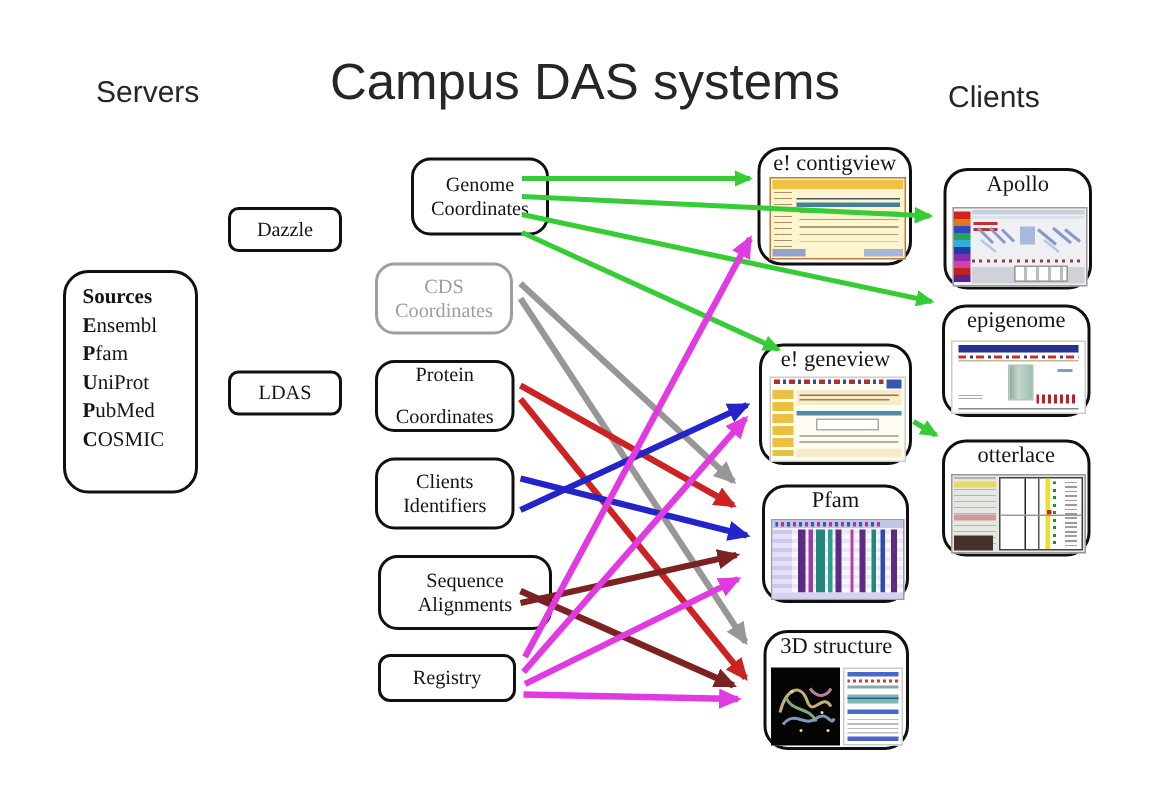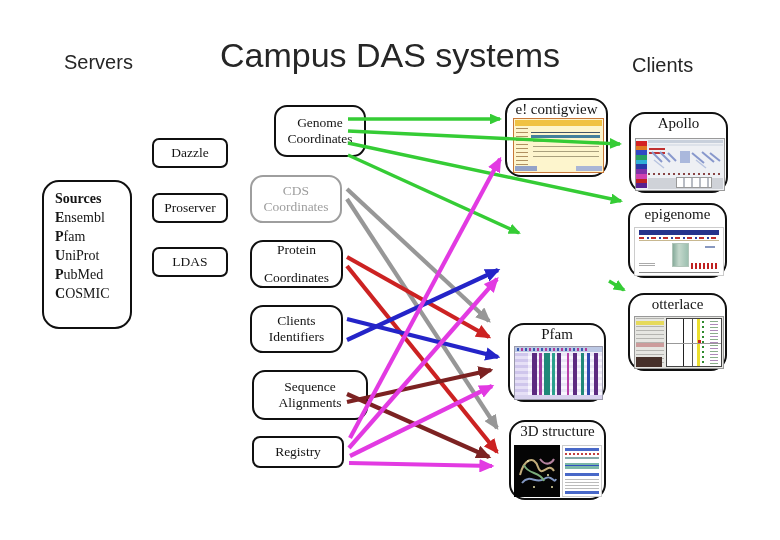--- a/index.html
+++ b/index.html
@@ -59,23 +59,20 @@
     <div class="src-head">Sources</div>
     <div class="src-item">Ensembl</div>
     <div class="src-item">Pfam</div>
     <div class="src-item">UniProt</div>
     <div class="src-item">PubMed</div>
     <div class="src-item">COSMIC</div>
   </div>
 
   <div class="box" id="box-dazzle">
     <span>Dazzle</span>
-  </div>
-  <div class="box" id="box-proserver">
-    <span>Proserver</span>
   </div>
   <div class="box" id="box-ldas">
     <span>LDAS</span>
   </div>
 
   <div class="box" id="box-genome">
     <span>Genome</span>
     <span>Coordinates</span>
   </div>
   <div class="box muted" id="box-cds">
@@ -146,20 +143,35 @@
       <div class="d" style="top:9px;left:4px;right:4px;height:2px;background:repeating-linear-gradient(to right,#c03030 0 5px,transparent 5px 8px,#3040a0 8px 10px,transparent 10px 12px);"></div>
       <div class="d" style="top:12px;left:4px;right:4px;height:1px;background:#c8b890;"></div>
       <div class="d" style="top:16px;left:38px;width:15px;height:22px;background:linear-gradient(to right,#88ac9c,#c4d8cc 40%,#9cc0b0);outline:1px solid #b0c4b8;"></div>
       <div class="d" style="top:18px;right:8px;width:10px;height:2px;background:#8898c0;"></div>
       <div class="d" style="bottom:8px;left:4px;width:16px;height:4px;background:repeating-linear-gradient(to bottom,#aaa 0 1px,transparent 1px 2px);"></div>
       <div class="d" style="bottom:6px;right:6px;width:26px;height:6px;background:repeating-linear-gradient(to right,#c02020 0 2px,#fff 2px 4px);"></div>
       <div class="d" style="bottom:2px;left:4px;right:4px;height:1px;background:#888;"></div>
     </div>
   </div>
 
+  <div class="box client" id="box-geneview">
+    <span class="client-label">e! geneview</span>
+    <div class="shot" style="left:5px;top:20px;width:89px;height:55px;background:#fffdf2;border:1px solid #ccc;">
+      <div class="d" style="top:1px;left:2px;right:14px;height:3px;background:repeating-linear-gradient(to right,#b03030 0 4px,transparent 4px 6px,#3848a8 6px 8px,transparent 8px 10px);"></div>
+      <div class="d" style="top:1px;right:2px;width:10px;height:6px;background:#3858b0;"></div>
+      <div class="d" style="top:8px;left:1px;width:14px;height:44px;background:repeating-linear-gradient(to bottom,#edbf3e 0 6px,#fffdf2 6px 8px);"></div>
+      <div class="d" style="top:8px;left:17px;right:2px;height:10px;background:#f6edc8;"></div>
+      <div class="d" style="top:11px;left:19px;right:4px;height:1px;background:#907040;"></div>
+      <div class="d" style="top:14px;left:19px;right:10px;height:1px;background:#a08050;"></div>
+      <div class="d" style="top:22px;left:17px;right:2px;height:3px;background:#4e8ca0;"></div>
+      <div class="d" style="top:27px;left:30px;width:40px;height:6px;background:#fff;border:1px solid #aaa;"></div>
+      <div class="d" style="top:38px;left:19px;right:4px;height:8px;background:repeating-linear-gradient(to bottom,rgba(120,100,60,0.5) 0 1px,transparent 1px 4px);"></div>
+      <div class="d" style="bottom:2px;left:17px;right:2px;height:6px;background:#f6edc8;"></div>
+    </div>
+  </div>
 
   <div class="box client" id="box-otterlace">
     <span class="client-label">otterlace</span>
     <div class="shot" style="left:4px;top:21px;width:88px;height:51px;background:#e6e6e2;border:1px solid #999;">
       <div class="d" style="left:1px;top:1px;width:28px;height:48px;background:repeating-linear-gradient(to bottom,#b4b4b0 0 1px,transparent 1px 4px);"></div>
       <div class="d" style="left:1px;top:4px;width:28px;height:4px;background:#e6da5c;"></div>
       <div class="d" style="left:1px;top:26px;width:28px;height:4px;background:#cc9c9c;"></div>
       <div class="d" style="left:1px;bottom:1px;width:26px;height:10px;background:#46302a;"></div>
       <div class="d" style="left:31px;top:1px;right:1px;bottom:1px;background:#fff;border:1px solid #444;">
         <div class="d" style="left:30%;top:0;bottom:0;width:1px;background:#222;"></div>

